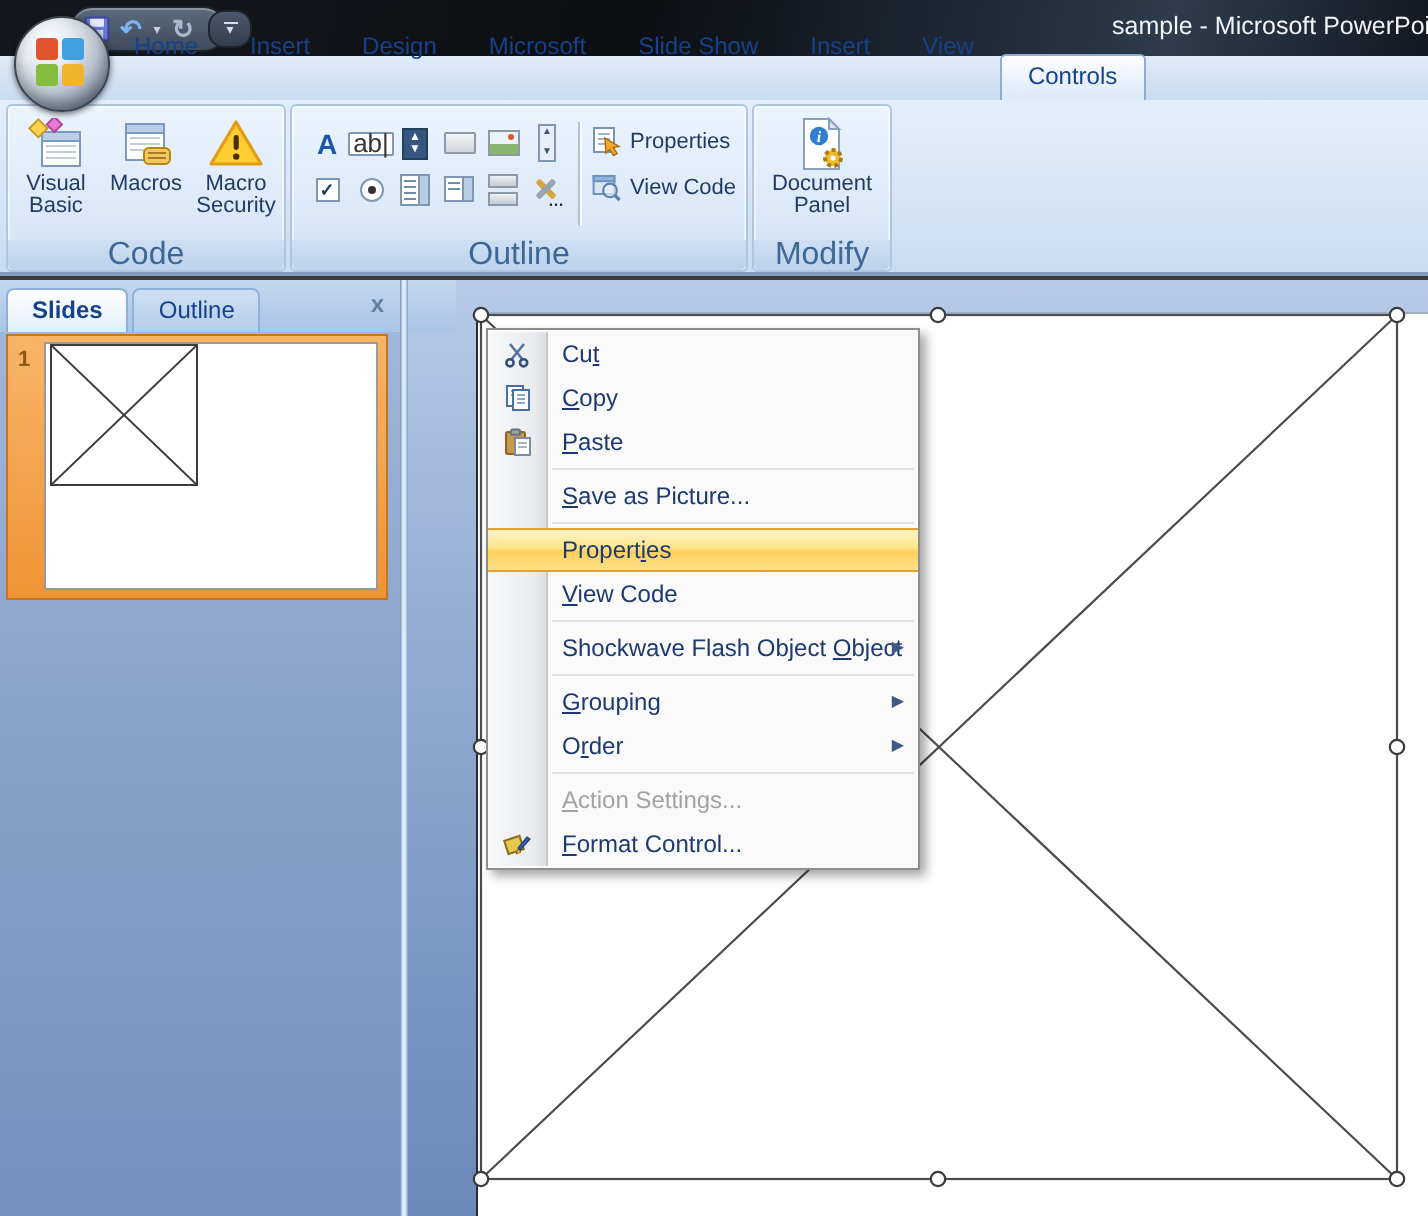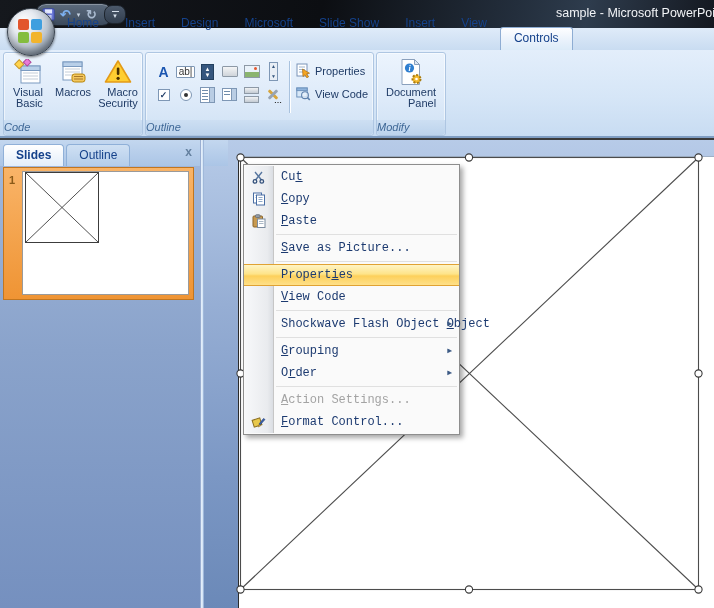--- a/index.html
+++ b/index.html
@@ -37,39 +37,39 @@
     background:linear-gradient(#dfebf9,#c9dcf1);display:flex;align-items:flex-end;padding-left:54px;box-sizing:border-box;}
   .rtab{font-size:12px;color:#15428b;padding:4px 13px 20px;line-height:14px;white-space:nowrap;cursor:default;}
   .rtab.active{background:linear-gradient(#fefeff,#e8f1fb 60%,#dcebf8);
     border:1px solid #8eadd3;border-bottom:none;border-radius:3px 3px 0 0;padding:3px 13px 5px;}
 
   
   .ribbon{position:absolute;left:0;top:50px;width:714px;height:88px;
     background:linear-gradient(#e3eefb,#d6e6f7 55%,#c8dcf2);border-bottom:2px solid #7f9dc2;box-sizing:border-box;}
   .grp{position:absolute;top:2px;height:82px;border:1px solid #aec6e2;border-radius:3px;
     background:linear-gradient(#ecf4fd,#ddeaf9 58%,#cfe1f4);box-shadow:inset 0 0 0 1px rgba(255,255,255,.55);}
-  .grp-label{position:absolute;left:0;right:0;bottom:0;height:15px;line-height:15px;
-    font-size:11px;color:#3e6796;background:linear-gradient(#cddff3,#bcd3ec);border-radius:0 0 3px 3px;font-style:italic;}
+  .grp-label{position:absolute;left:0;right:0;bottom:0;height:15px;line-height:15px;text-align:center;
+    font-size:16px;color:#3e6796;background:linear-gradient(#cddff3,#bcd3ec);border-radius:0 0 3px 3px;}
   .grp-code{left:3px;width:138px;}
   .grp-controls{left:145px;width:227px;}
   .grp-modify{left:376px;width:68px;}
   .bigbtns{position:absolute;left:2px;top:2px;right:2px;bottom:16px;display:flex;justify-content:center;gap:1px;}
   .bigbtn{width:44px;display:flex;flex-direction:column;align-items:center;padding-top:2px;border-radius:3px;}
   .bb-icon{height:30px;display:flex;align-items:center;justify-content:center;}
-  .bb-label{font-size:11px;line-height:11px;color:#1f3b66;text-align:right;}
+  .bb-label{font-size:11px;line-height:11px;color:#1f3b66;text-align:center;}
   .ctl-grid{position:absolute;left:8px;top:9px;display:grid;grid-template-columns:repeat(6,19px);
     grid-template-rows:19px 19px;gap:4px 3px;}
   .ctl{display:flex;align-items:center;justify-content:center;font-size:10px;}
   .ctl-sep{position:absolute;left:143px;top:8px;width:1px;height:52px;background:#a9c2de;box-shadow:1px 0 0 #fff;}
   .sidebtns{position:absolute;left:150px;top:10px;display:flex;flex-direction:column;gap:8px;}
   .sidebtn{display:flex;align-items:center;gap:4px;font-size:11px;color:#1f3b66;white-space:nowrap;}
 
   
   .ci-A{color:#1a55b0;font-weight:bold;font-size:14px;}
-  .ci-box{border:1px solid #7e97b5;background:#fff;font-size:10px;color:#333;padding:1px 2px;line-height:8px;border-radius:1px;}
+  .ci-box{border:1px solid #7e97b5;background:#fff;font-size:13px;color:#333;padding:1px 2px;line-height:8px;border-radius:1px;}
   .ci-face{width:14px;height:9px;background:linear-gradient(#f4f5f6,#cfd4da);border:1px solid #8d99a6;border-radius:1px;}
   .ci-spin{width:11px;height:14px;background:#35567e;border:1px solid #23405f;display:flex;flex-direction:column;
     align-items:center;justify-content:center;color:#fff;font-size:6px;line-height:6px;}
   .ci-img{width:14px;height:11px;border:1px solid #8d99a6;background:linear-gradient(#eaf2fa 55%,#8ab46f 55%);position:relative;}
   .ci-img i{position:absolute;right:2px;top:1px;width:3px;height:3px;border-radius:50%;background:#e4572e;}
   .ci-scroll{width:7px;height:15px;border:1px solid #7e97b5;display:flex;flex-direction:column;justify-content:space-between;
     align-items:center;color:#35567e;font-size:5px;line-height:5px;background:#e8eef5;padding:1px 0;}
   .ci-check{width:10px;height:10px;border:1px solid #7e97b5;background:#fff;color:#1f3b66;font-size:9px;line-height:10px;font-weight:bold;text-align:center;}
   .ci-radio{width:10px;height:10px;border:1px solid #7e97b5;background:#fff;border-radius:50%;position:relative;}
   .ci-radio i{position:absolute;left:3px;top:3px;width:4px;height:4px;border-radius:50%;background:#333;}
@@ -110,21 +110,21 @@
   
   .slide{position:absolute;left:238px;top:16px;width:476px;height:452px;background:#ffffff;
     border-left:1px solid #2b2b2b;border-top:1px solid #9fb0c6;box-sizing:border-box;}
   .overlay-svg{position:absolute;left:0;top:0;z-index:5;}
 
   
   .cmenu{position:absolute;left:243px;top:24px;width:217px;z-index:20;background:#fafafa;
     border:1px solid #8e8e8e;box-shadow:3px 3px 5px rgba(0,0,0,.35);padding:1px 0;box-sizing:border-box;}
   .cmenu::before{content:"";position:absolute;left:1px;top:1px;bottom:1px;width:28px;
     background:linear-gradient(90deg,#f7f8fa,#e9ebee 80%,#dadde2);border-right:1px solid #c6c6c6;}
-  .mrow{position:relative;height:22px;display:flex;align-items:center;font-size:12px;color:#1c3a70;box-sizing:border-box;font-family:Liberation Mono, monospace;}
+  .mrow{position:relative;height:22px;display:flex;align-items:center;font-size:12px;color:#1c3a70;box-sizing:border-box;}
   .mico{width:29px;display:flex;align-items:center;justify-content:center;flex:0 0 29px;position:relative;}
   .mlabel{padding-left:8px;white-space:nowrap;position:relative;}
   .mn{text-decoration:underline;}
   .marr{position:absolute;right:7px;font-size:8px;color:#3c5a85;line-height:8px;}
   .mrow.dis{color:#a3a3a3;}
   .mrow.hl{background:linear-gradient(#fef4c5,#fee489 45%,#fdd05b 55%,#fee089);
     border-top:1px solid #e0a233;border-bottom:1px solid #e0a233;}
   .msep{height:1px;background:#e0e0e0;margin:2px 2px 2px 32px;position:relative;}
 
   svg{display:block;}

